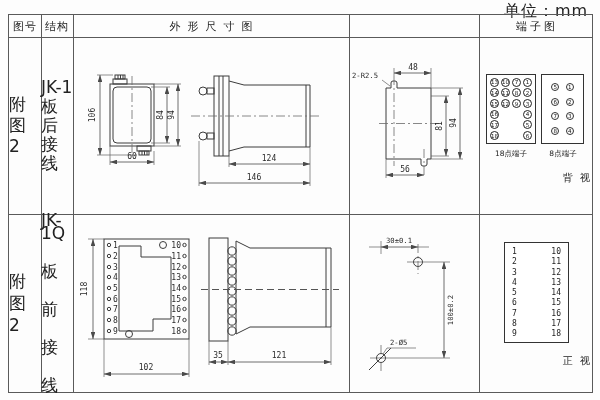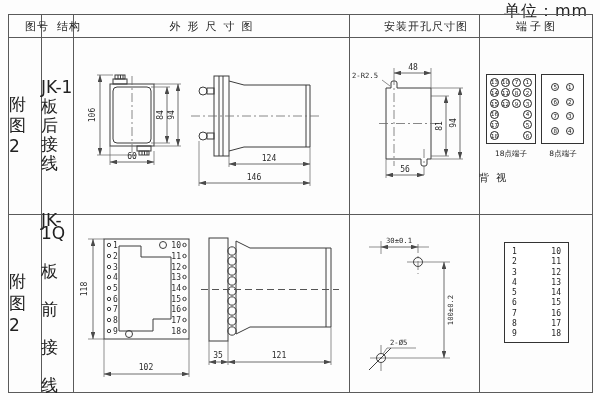--- a/index.html
+++ b/index.html
@@ -4,40 +4,40 @@
 <style>
   html,body{margin:0;padding:0;background:#fff;}
   .page{position:relative;width:600px;height:400px;background:#fdfdfd;font-family:"DejaVu Sans",sans-serif;color:#222;overflow:hidden;}
   .unit{position:absolute;left:504px;top:1px;font-size:16px;letter-spacing:1px;}
   .tbl{position:absolute;left:8px;top:14px;width:583px;height:377px;border:1px solid #5a5a5a;}
   .vline{position:absolute;top:0;bottom:0;width:1px;background:#5a5a5a;}
   .hline{position:absolute;left:0;right:0;height:1px;background:#5a5a5a;}
   .cell{position:absolute;display:flex;align-items:center;justify-content:center;font-size:11px;}
   .hdr{height:22px;top:0;}
   .sp5{letter-spacing:7px;text-indent:7px;}
-  .sp1{letter-spacing:1px;margin-left:12px;}
+  .sp1{letter-spacing:1px;}
   .sp2{letter-spacing:3px;text-indent:3px;}
   .vstack{position:absolute;display:flex;flex-direction:column;justify-content:center;font-size:17px;}
   .vstack div{line-height:13px;}
   .drawing{position:absolute;}
   .dl{stroke:#3c3c3c;stroke-width:1;fill:none;}
   .ext{stroke:#5f5f5f;stroke-width:0.7;fill:none;}
   .dim{stroke:#4a4a4a;stroke-width:0.8;fill:none;}
   .cl{stroke:#6a6a6a;stroke-width:0.8;fill:none;stroke-dasharray:9 3 2 3;}
   .dash{stroke:#555;stroke-width:1;fill:none;stroke-dasharray:7 4;}
   svg text{fill:#2a2a2a;font-size:8px;font-family:"DejaVu Sans Mono",monospace;}
   svg text.small{font-size:7.2px;}
   .termcell{position:absolute;padding-left:8px;}
   .t18-grid{position:absolute;left:7px;top:37px;width:50px;height:70px;border:1.5px solid #333;box-sizing:border-box;display:grid;grid-template-columns:repeat(4,1fr);padding:2px 2px;align-items:center;justify-items:center;background:#fff;}
   .tc{width:9px;height:9px;border-radius:50%;border:1.3px solid #222;box-sizing:border-box;font-size:5.5px;line-height:6px;display:flex;align-items:center;justify-content:center;color:#111;}
   .tc:empty{visibility:hidden;}
   .t8-grid{position:absolute;left:62px;top:37px;width:43px;height:70px;border:1.5px solid #333;box-sizing:border-box;display:grid;grid-template-columns:repeat(2,1fr);padding:5px 6px;align-items:center;justify-items:center;background:#fff;}
   .tc8{width:8px;height:8px;border-radius:50%;border:0.9px solid #333;box-sizing:border-box;font-size:5.5px;line-height:6px;display:flex;align-items:center;justify-content:center;color:#111;}
   .tbox-label{position:absolute;font-size:7.5px;text-align:center;}
-  .view-label{position:absolute;font-size:10px;text-align:left;letter-spacing:2px;}
+  .view-label{position:absolute;font-size:10px;text-align:right;letter-spacing:2px;}
   .pair-box{position:absolute;left:25px;top:28px;width:65px;height:101px;border:1.5px solid #333;box-sizing:border-box;padding:4px 7px;display:flex;flex-direction:column;justify-content:space-between;background:#fff;}
   .pair-row{display:flex;justify-content:space-between;font-size:8px;line-height:9px;font-family:"DejaVu Sans Mono",monospace;}
 </style>
 </head>
 <body>
 
 <div class="page">
   <div class="unit">单位：mm</div>
 
   <div class="tbl">
@@ -45,21 +45,20 @@
     <div class="vline" style="left:32px;"></div>
     <div class="vline" style="left:64px;"></div>
     <div class="vline" style="left:340px;"></div>
     <div class="vline" style="left:470px;"></div>
     <div class="hline" style="top:22px;"></div>
     <div class="hline" style="top:199px;"></div>
 
     <div class="cell hdr sp1" style="left:0;width:32px;">图号</div>
     <div class="cell hdr sp1" style="left:32px;width:32px;">结构</div>
     <div class="cell hdr sp5" style="left:64px;width:276px;">外形尺寸图</div>
-    <div class="cell hdr sp1" style="left:340px;width:130px;">安装开孔尺寸图</div>
     <div class="cell hdr sp2" style="left:470px;width:113px;">端子图</div>
 
     <div class="vstack" style="left:0;top:22px;width:32px;height:177px;gap:8px;">
       <div>附</div>
       <div>图</div>
       <div>2</div>
     </div>
     <div class="vstack" style="left:32px;top:22px;width:32px;height:177px;gap:6px;">
       <div>JK-1</div>
       <div>板</div>
@@ -367,15 +366,16 @@
           </div>
         <div class="pair-row">
             <span>8</span>
             <span>17</span>
           </div>
         <div class="pair-row">
             <span>9</span>
             <span>18</span>
           </div>
       </div>
+      <div class="view-label" style="left:0;top:140px;width:113px;">正 视</div>
     </div>
   </div>
 </div>
 
 </body></html>

